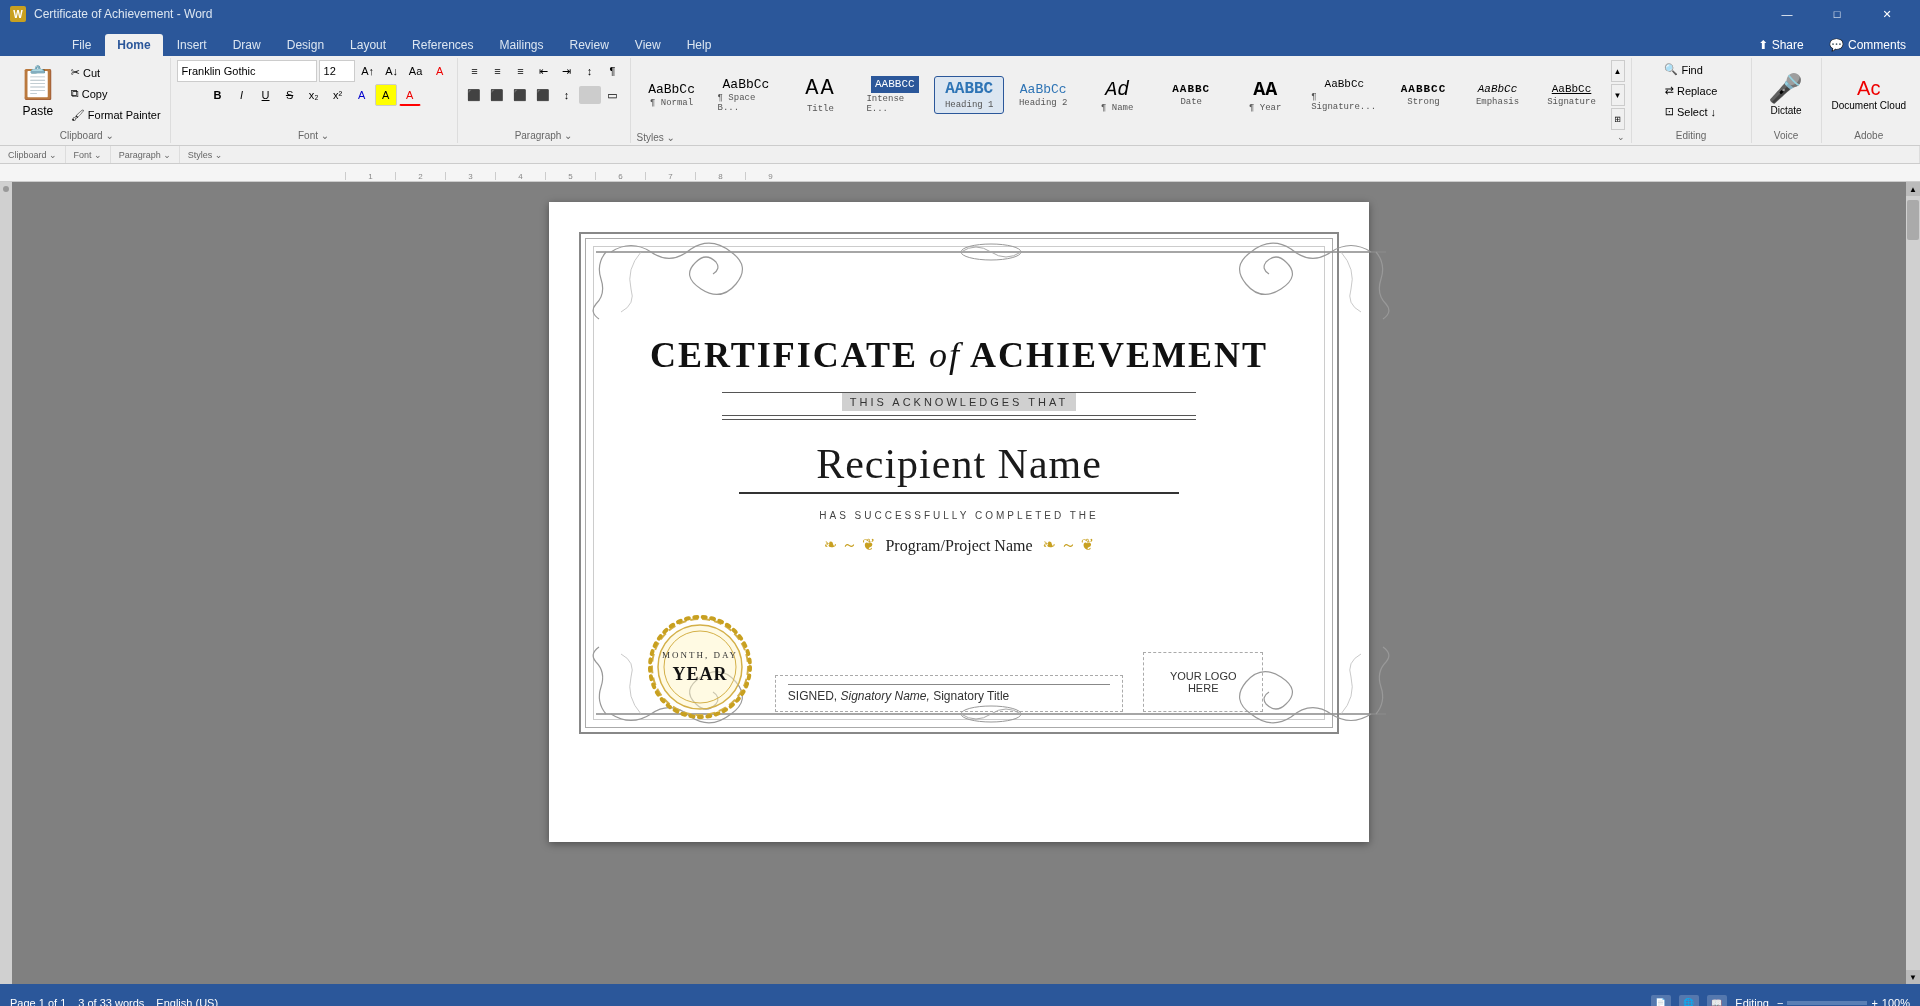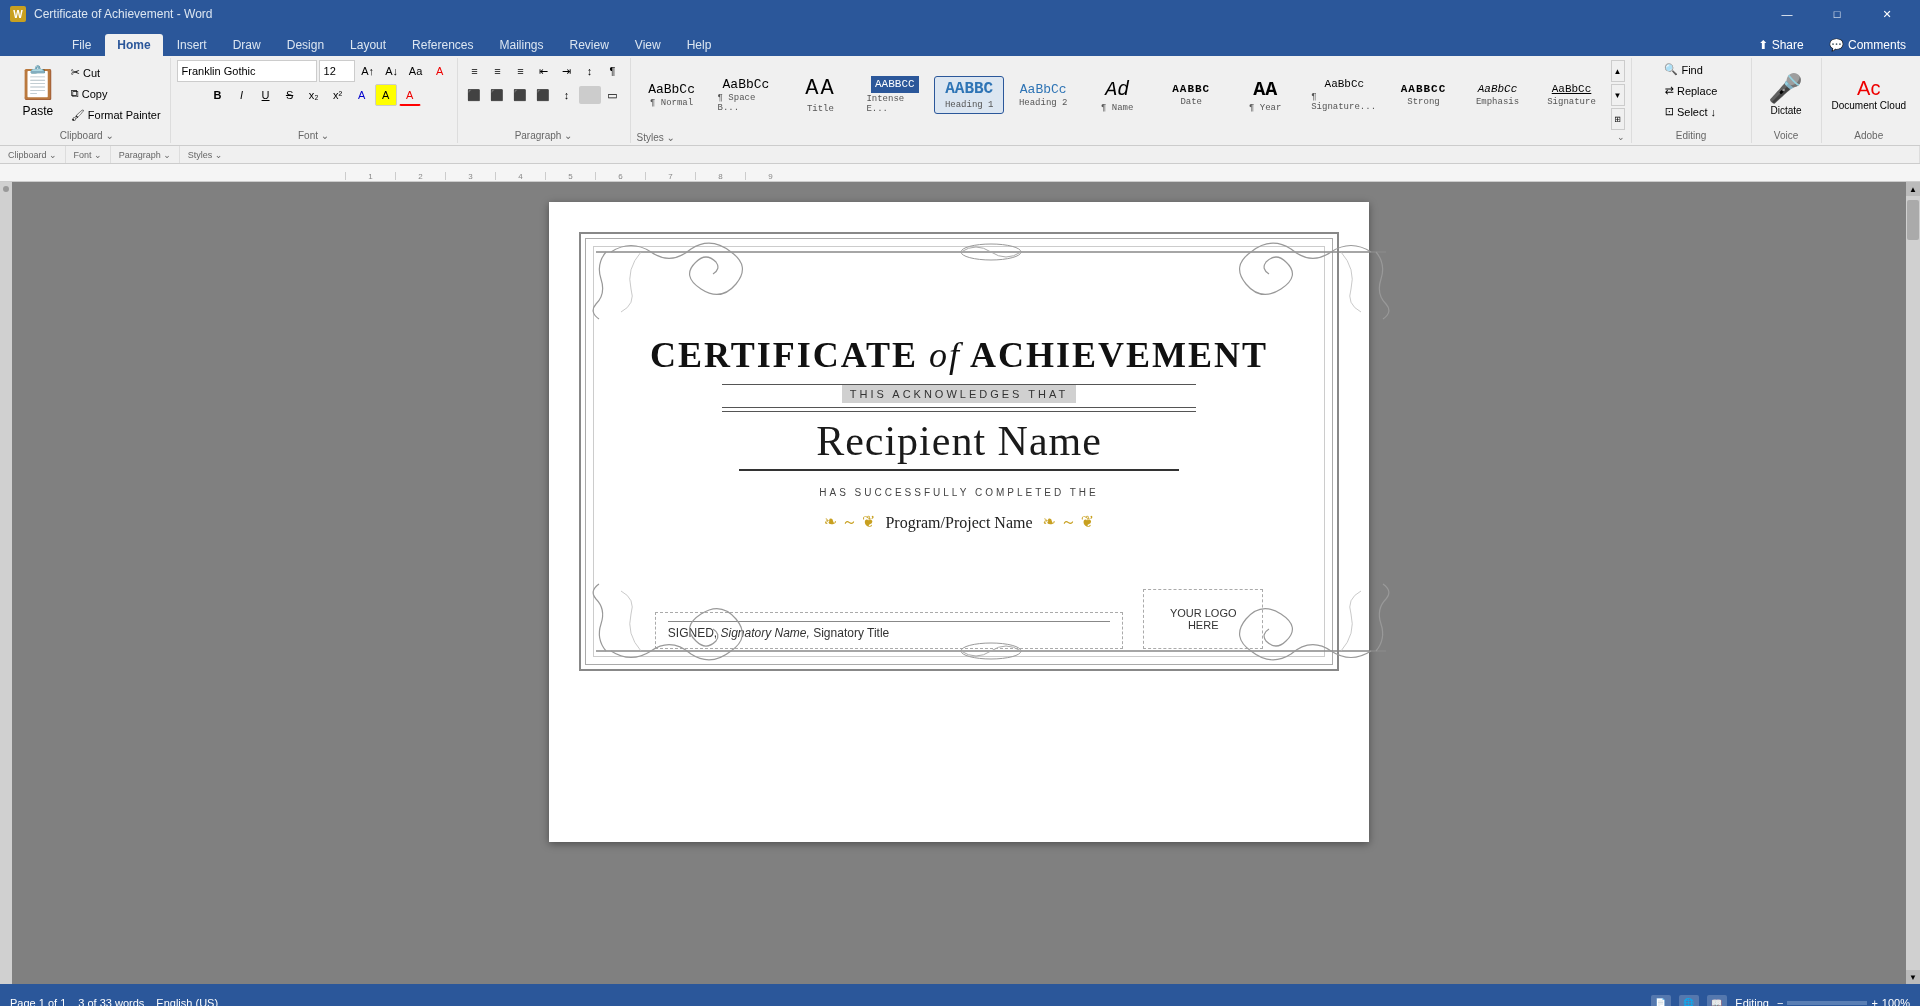--- a/index.html
+++ b/index.html
@@ -328,21 +328,21 @@
       pointer-events: none;
     }
 
     .cert-title {
       font-family: Georgia, serif;
       font-size: 36px;
       font-weight: bold;
       letter-spacing: 2px;
       text-align: center;
       margin-top: 70px;
-      margin-bottom: 8px;
+      margin-bottom: 16px;
       color: #111;
     }
     .cert-title em {
       font-style: italic;
       font-weight: normal;
     }
 
     .cert-subtitle {
       font-size: 11px;
       letter-spacing: 3px;
@@ -360,21 +360,21 @@
       flex-direction: column;
       gap: 3px;
     }
     .cert-line-double div { height: 1px; background: #555; }
 
     .cert-recipient {
       font-family: Georgia, serif;
       font-size: 42px;
       text-align: center;
       color: #1a1a1a;
-      margin: 5px 0 4px;
+      margin: 20px 0 4px;
       letter-spacing: 1px;
     }
 
     .cert-completed {
       font-size: 10px;
       letter-spacing: 3px;
       text-align: center;
       color: #444;
       text-transform: uppercase;
       margin: 8px 0;
@@ -774,20 +774,33 @@
         <div class="cert-program-row">
           <span class="cert-ornament">❧ ～ ❦</span>
           <span class="cert-program">Program/Project Name</span>
           <span class="cert-ornament">❧ ～ ❦</span>
         </div>
 
         <div style="flex:1; min-height:20px;"></div>
 
         <div class="cert-bottom">
 
+          <div class="cert-seal">
+            <svg width="110" height="110" viewBox="0 0 110 110">
+
+              <circle cx="55" cy="55" r="48" fill="none" stroke="#d4b048" stroke-width="2" stroke-dasharray="8,4"></circle>
+              <circle cx="55" cy="55" r="42" fill="rgba(255,245,200,0.5)" stroke="#d4b048" stroke-width="1.5"></circle>
+              <circle cx="55" cy="55" r="36" fill="none" stroke="#d4b048" stroke-width="1"></circle>
+
+              <circle cx="55" cy="55" r="50" fill="none" stroke="#c8a020" stroke-width="4" stroke-dasharray="3,5.5" stroke-linecap="round"></circle>
+
+              <text x="55" y="46" text-anchor="middle" font-family="Georgia, serif" font-size="9" letter-spacing="2" fill="#333">MONTH, DAY</text>
+              <text x="55" y="68" text-anchor="middle" font-family="Georgia, serif" font-size="18" font-weight="bold" fill="#111" letter-spacing="1">YEAR</text>
+            </svg>
+          </div>
 
           <div class="cert-sign-area">
             <div class="cert-sign-line"></div>
             <div class="cert-sign-text">
               <span>SIGNED,</span>
               <em>Signatory Name</em>,
               <span>Signatory Title</span>
             </div>
           </div>
 

